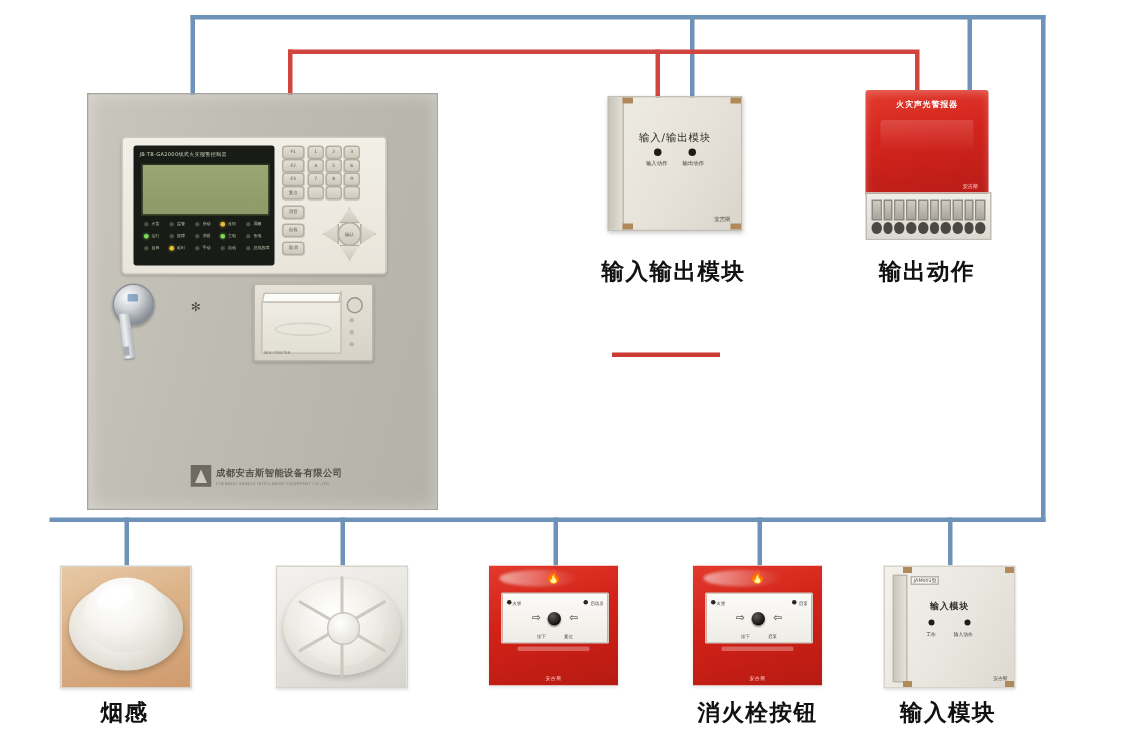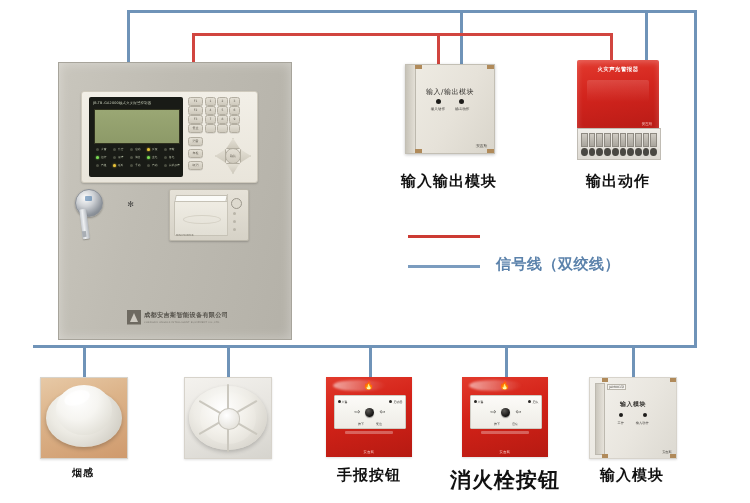--- a/index.html
+++ b/index.html
@@ -572,33 +572,29 @@
         <span class="term-hole"></span>
       </div>
     </div>
   </div>
   <div class="dev-label" style="left:565px;top:172px;width:106px;font-size:15px;">输出动作</div>
 
   <div class="legend">
     <div class="lg-row">
       <div class="lg-line" style="background:#cc3b33;"></div>
     </div>
-    <div class="lg-row">
-      <div class="lg-line" style="background:#7b9cbf;"></div>
-      <div class="lg-text lg-sig">信号线（双绞线）</div>
-    </div>
   </div>
 
   <div class="dbox" style="left:40px;top:377px;width:86px;height:80px;">
     <div class="smoke-bg"></div>
     <div class="smoke-base"></div>
     <div class="smoke-dome"></div>
     <div class="smoke-gloss"></div>
   </div>
-  <div class="dev-label" style="left:40px;top:466px;width:86px;font-size:10px;">烟感</div>
+  <div class="dev-label" style="left:40px;top:466px;width:86px;font-size:15px;">烟感</div>
 
   <div class="dbox" style="left:184px;top:377px;width:86px;height:80px;">
     <div class="heat-bg"></div>
     <div class="heat-base"></div>
     <div class="heat-face"></div>
     <div class="heat-vane" style="transform:rotate(0deg);"></div>
     <div class="heat-vane" style="transform:rotate(60deg);"></div>
     <div class="heat-vane" style="transform:rotate(120deg);"></div>
     <div class="heat-hub"></div>
   </div>
@@ -620,21 +616,20 @@
         <span class="cp-arrow">⇦</span>
       </div>
       <div class="cp-lbls">
         <span>按下</span>
         <span>复位</span>
       </div>
     </div>
     <div class="cp-band"></div>
     <div class="cp-foot">安吉斯</div>
   </div>
-  <div class="dev-label" style="left:319px;top:466px;width:100px;font-size:15px;">手报按钮</div>
 
   <div class="dbox" style="left:462px;top:377px;width:86px;height:80px;border:none;">
     <div class="cp-bg"></div>
     <div class="cp-gloss"></div>
     <div class="cp-flame">🔥</div>
     <div class="cp-face">
       <div class="cp-toprow">
         <span><span class="cp-dot" style="display:inline-block;vertical-align:middle;"></span>
           <span>火警</span></span>
         <span><span class="cp-dot" style="display:inline-block;vertical-align:middle;"></span>
@@ -646,21 +641,21 @@
         <span class="cp-arrow">⇦</span>
       </div>
       <div class="cp-lbls">
         <span>按下</span>
         <span>启泵</span>
       </div>
     </div>
     <div class="cp-band"></div>
     <div class="cp-foot">安吉斯</div>
   </div>
-  <div class="dev-label" style="left:448px;top:466px;width:114px;font-size:21px;">消火栓按钮</div>
+  <div class="dev-label" style="left:448px;top:466px;width:114px;font-size:15px;">消火栓按钮</div>
 
   <div class="dbox" style="left:589px;top:377px;width:86px;height:80px;">
     <div class="im-bg"></div>
     <div class="im-strip"></div>
     <div class="im-corner" style="left:14%;top:0;"></div>
     <div class="im-corner" style="right:0;top:0;"></div>
     <div class="im-corner" style="left:14%;bottom:0;"></div>
     <div class="im-corner" style="right:0;bottom:0;"></div>
     <div class="im-code">JAM001型</div>
     <div class="im-title">输入模块</div>

